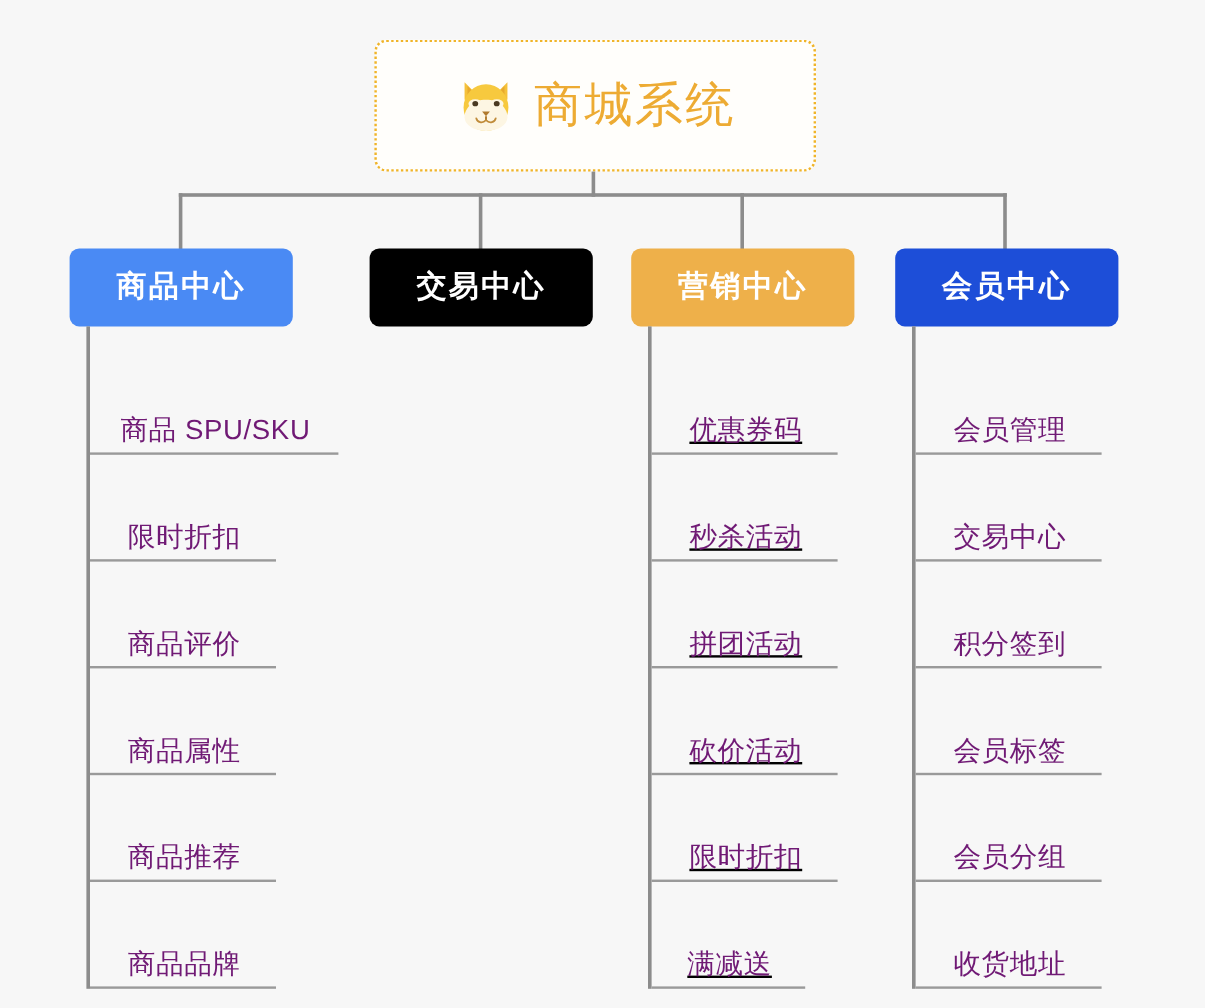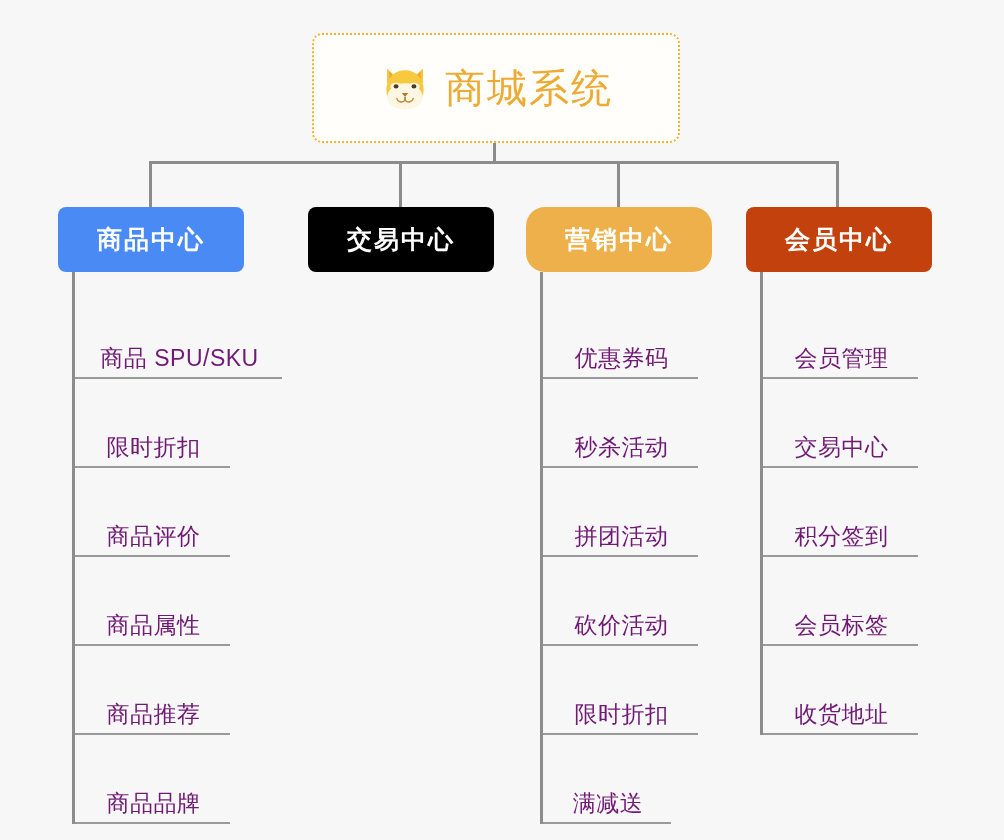--- a/index.html
+++ b/index.html
@@ -120,21 +120,21 @@
     font-size: 23px;
     color: #701a75;
     line-height: 1.1;
     white-space: nowrap;
     letter-spacing: 0.5px;
   }
 
   
   .col-0 .leaf-item { width: 155px; }
   .col-1 .leaf-item { width: 155px; }
-  .col-2 .leaf-item { width: 155px; }
+  .col-2 .leaf-item { width: 155px; text-decoration: underline; }
   .col-3 .leaf-item { width: 155px; }
 
   .col-0 .leaf-item.wide { width: 207px; }
   .col-1 .leaf-item.narrow { width: 130px; }
   .col-2 .leaf-item.narrow { width: 128px; }
 </style>
 </head>
 <body>
 
 <div id="mindmap">
@@ -190,21 +190,21 @@
           </div>
           <div class="leaf-item">
             <span class="leaf-label">商品品牌</span>
           </div>
         </div>
       </div>
       <div class="column col-1" style="left: 308px;">
         <div class="branch-header" style="background: #000000;">交易中心</div>
       </div>
       <div class="column col-2" style="left: 526px;">
-        <div class="branch-header" style="background: rgb(238, 176, 74); border-radius: 19px;">营销中心</div>
+        <div class="branch-header" style="background: rgb(238, 176, 74);">营销中心</div>
         <div class="leaf-list">
           <div class="leaf-item">
             <span class="leaf-label">优惠券码</span>
           </div>
           <div class="leaf-item">
             <span class="leaf-label">秒杀活动</span>
           </div>
           <div class="leaf-item">
             <span class="leaf-label">拼团活动</span>
           </div>
@@ -213,34 +213,37 @@
           </div>
           <div class="leaf-item">
             <span class="leaf-label">限时折扣</span>
           </div>
           <div class="leaf-item narrow">
             <span class="leaf-label">满减送</span>
           </div>
         </div>
       </div>
       <div class="column col-3" style="left: 746px;">
-        <div class="branch-header" style="background: #c2410c;">会员中心</div>
+        <div class="branch-header" style="background: #1d4ed8;">会员中心</div>
         <div class="leaf-list">
           <div class="leaf-item">
             <span class="leaf-label">会员管理</span>
           </div>
           <div class="leaf-item">
             <span class="leaf-label">交易中心</span>
           </div>
           <div class="leaf-item">
             <span class="leaf-label">积分签到</span>
           </div>
           <div class="leaf-item">
             <span class="leaf-label">会员标签</span>
           </div>
           <div class="leaf-item">
+            <span class="leaf-label">会员分组</span>
+          </div>
+          <div class="leaf-item">
             <span class="leaf-label">收货地址</span>
           </div>
         </div>
       </div>
     </div>
 
 </div>
 
 </body></html>

